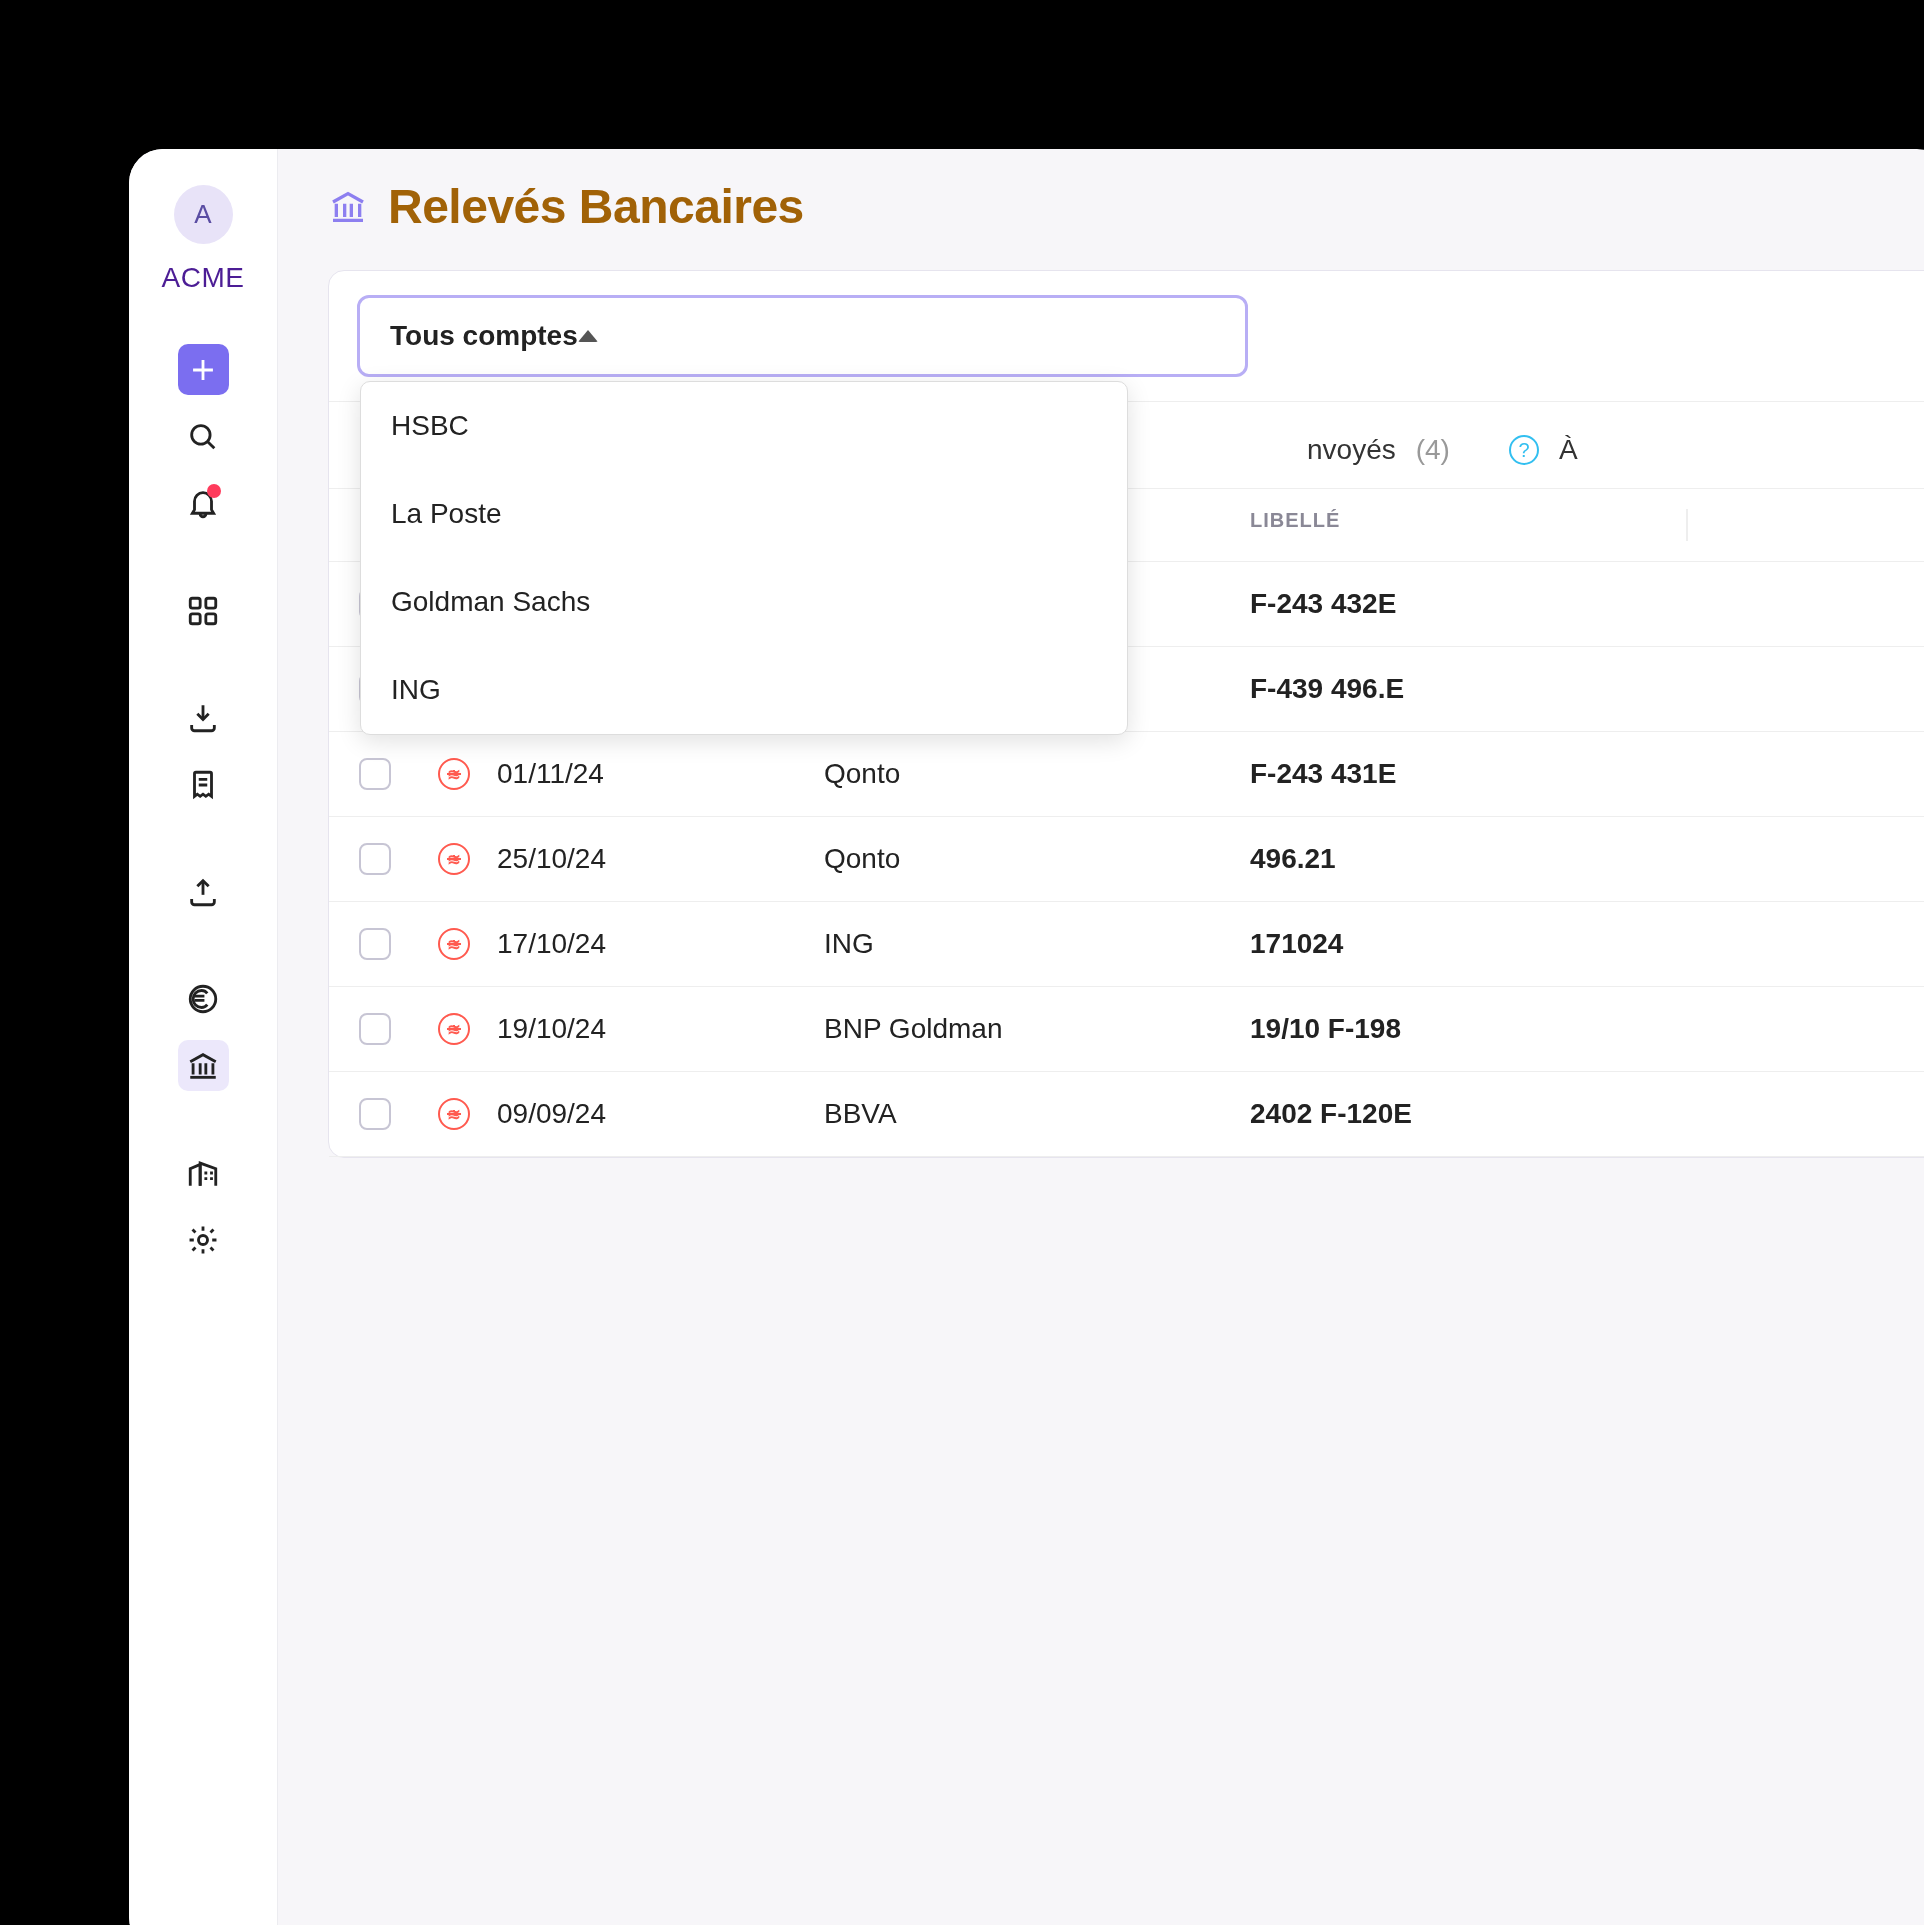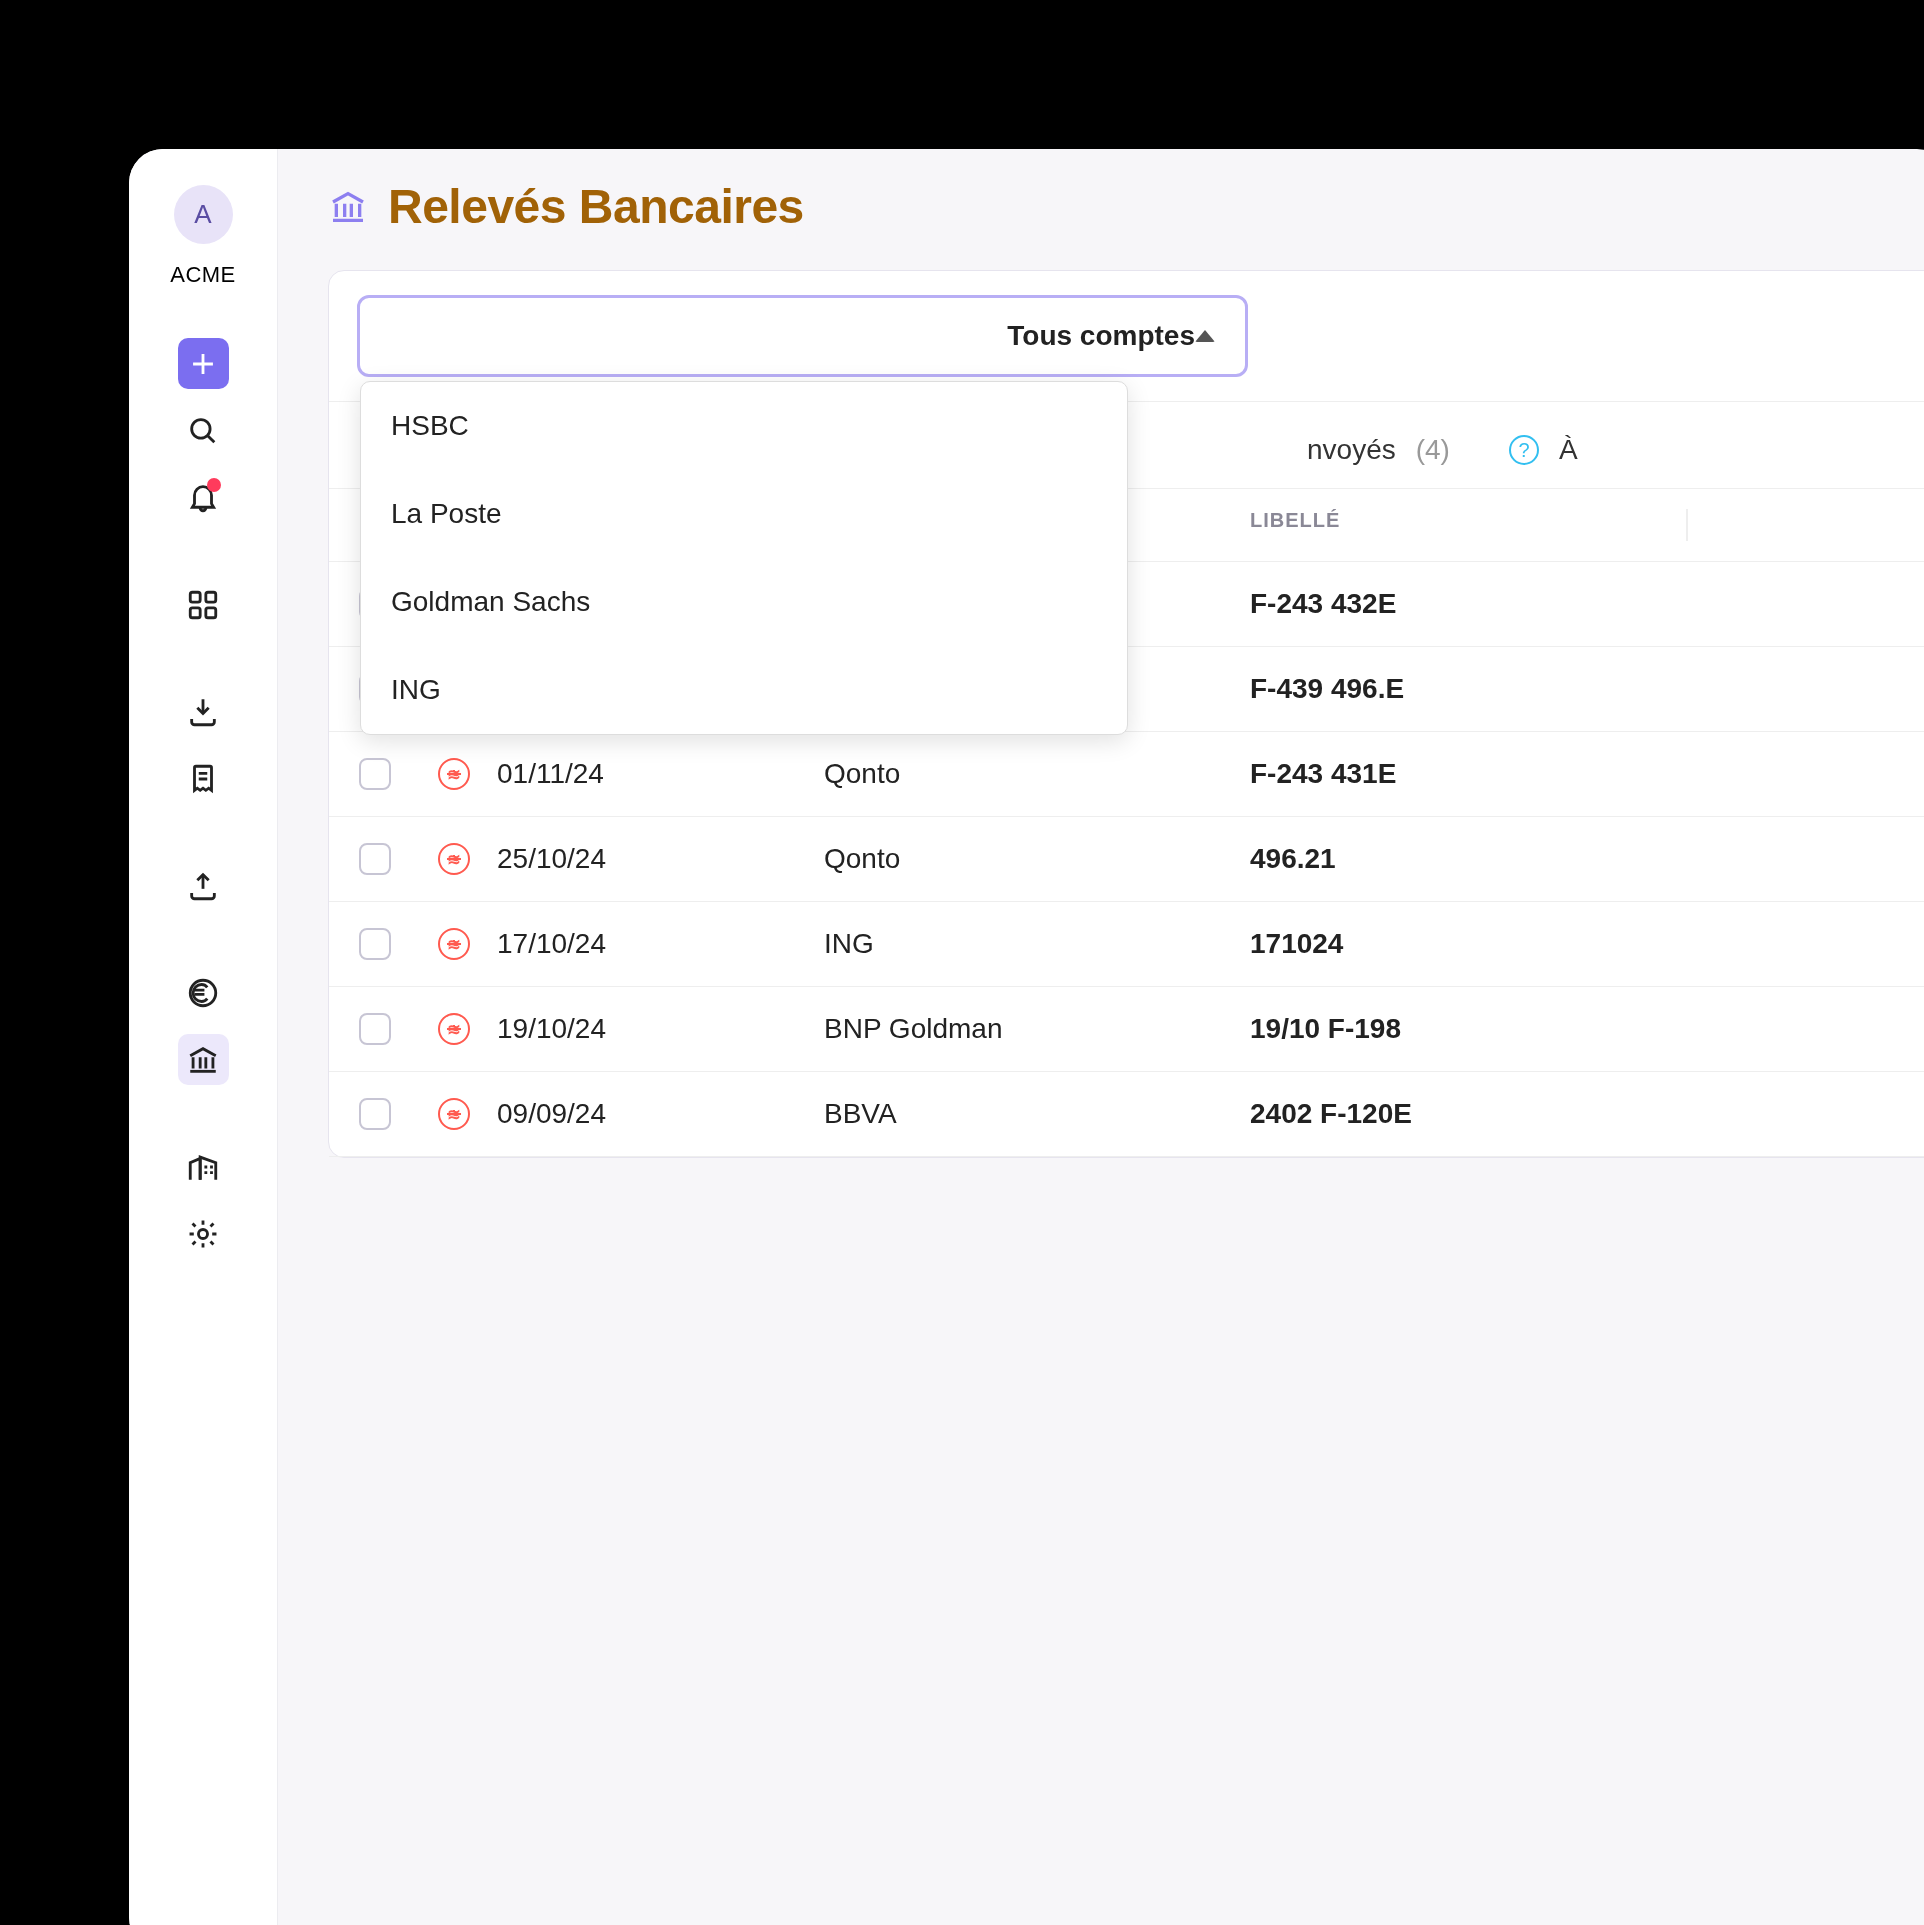--- a/index.html
+++ b/index.html
@@ -24,21 +24,21 @@
     align-items: center;
     padding-top: 36px;
     gap: 10px;
   }
   .avatar {
     width: 59px; height: 59px; border-radius: 50%;
     background: #e8e3f8; color: #5a4da3;
     display:flex; align-items:center; justify-content:center;
     font-size: 26px; font-weight: 500;
   }
-  .org-name { font-size: 22px; color: #000000; letter-spacing: 0.5px; margin-top: 8px; margin-bottom: 40px; }
+  .org-name { font-size: 28px; color: #4c1d95; letter-spacing: 0.5px; margin-top: 8px; margin-bottom: 40px; }
   .sb-btn {
     width: 51px; height: 51px;
     display:flex; align-items:center; justify-content:center;
     border-radius: 10px;
     cursor: pointer;
     margin-bottom: 6px;
   }
   .sb-btn.filled { background: #7b6ef0; color:#fff; }
   .sb-btn.active { background: #ece8fb; }
   .sb-gap { height: 30px; }
@@ -67,21 +67,21 @@
 
   .filter-row {
     padding: 0 28px 24px 28px;
     border-bottom: 1px solid #eee;
   }
   .account-select {
     width: 891px;
     border: 3px solid #b8aef5;
     border-radius: 12px;
     padding: 22px 30px;
-    display:flex; align-items:center; justify-content:flex-end;
+    display:flex; align-items:center; justify-content:flex-start;
     font-size: 28px; font-weight: 700; color: #222;
     cursor: pointer;
     position: relative;
     background:#fff;
   }
   .caret-up {
     width: 0; height: 0;
     border-left: 10px solid transparent;
     border-right: 10px solid transparent;
     border-bottom: 12px solid #555;

